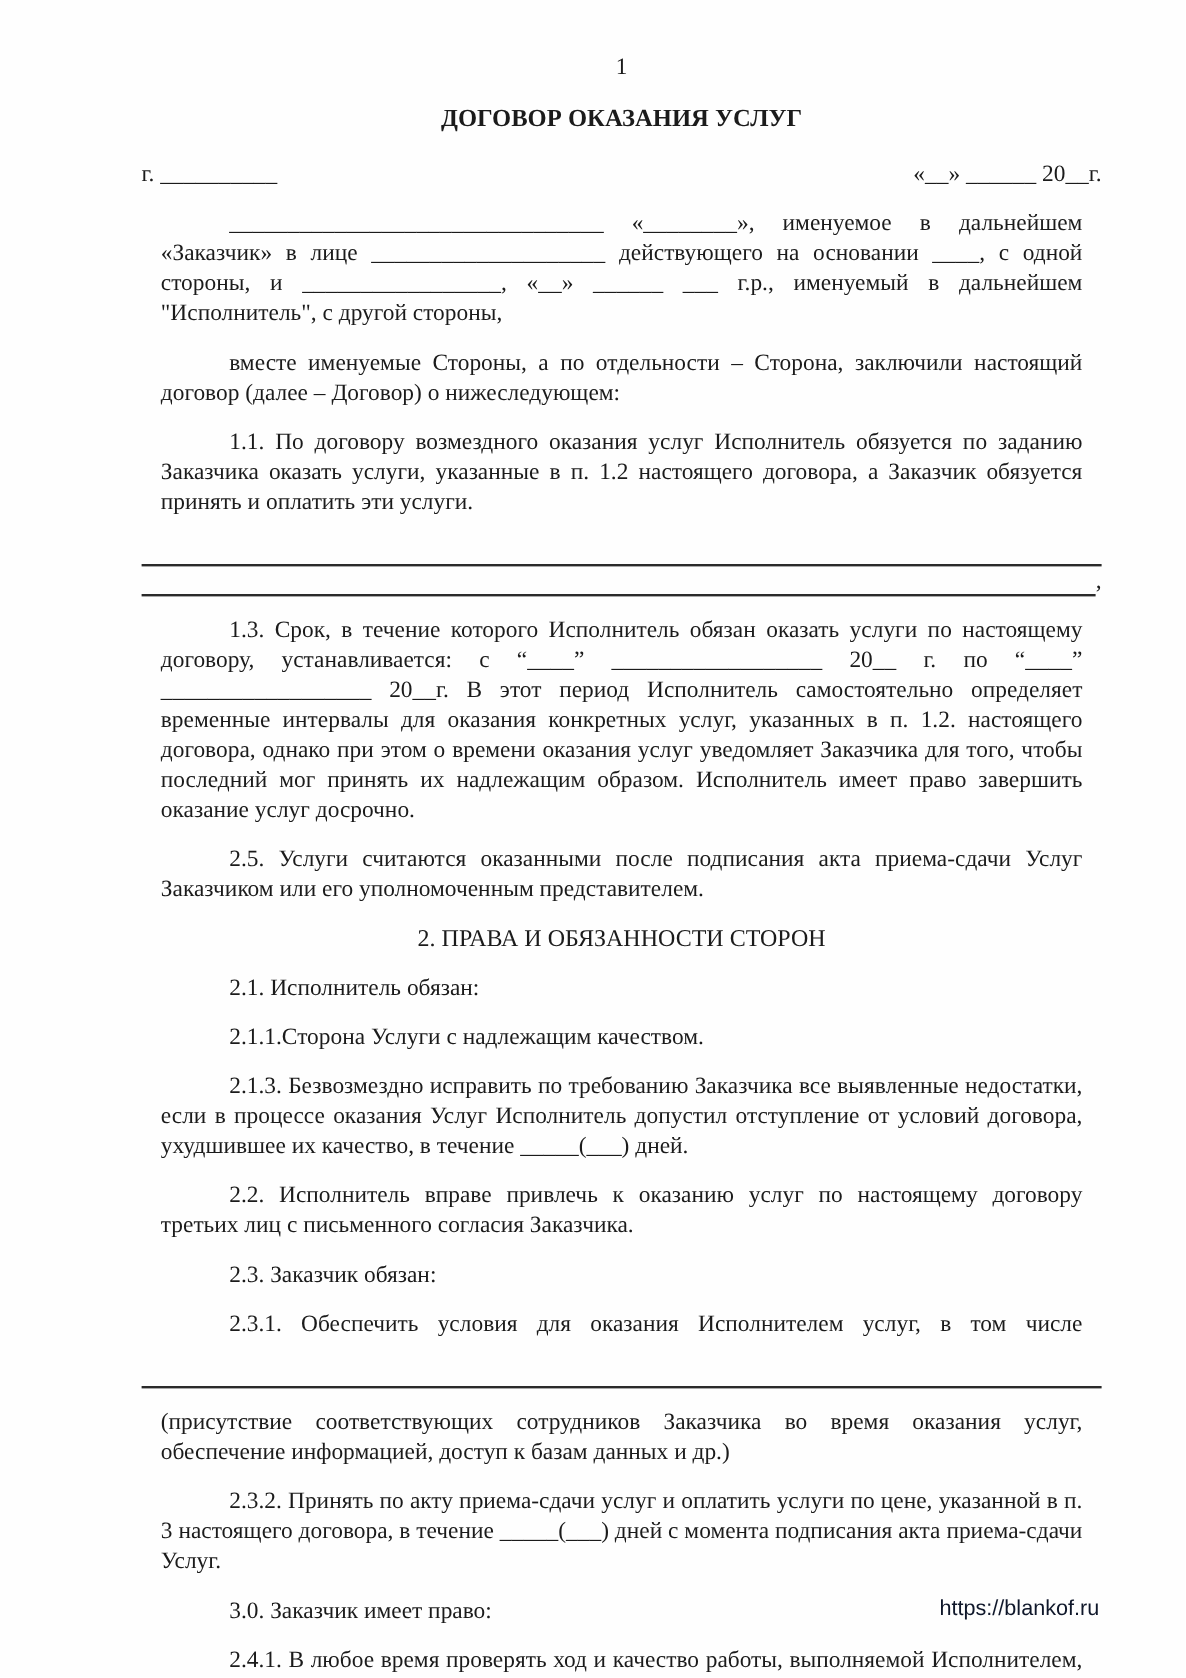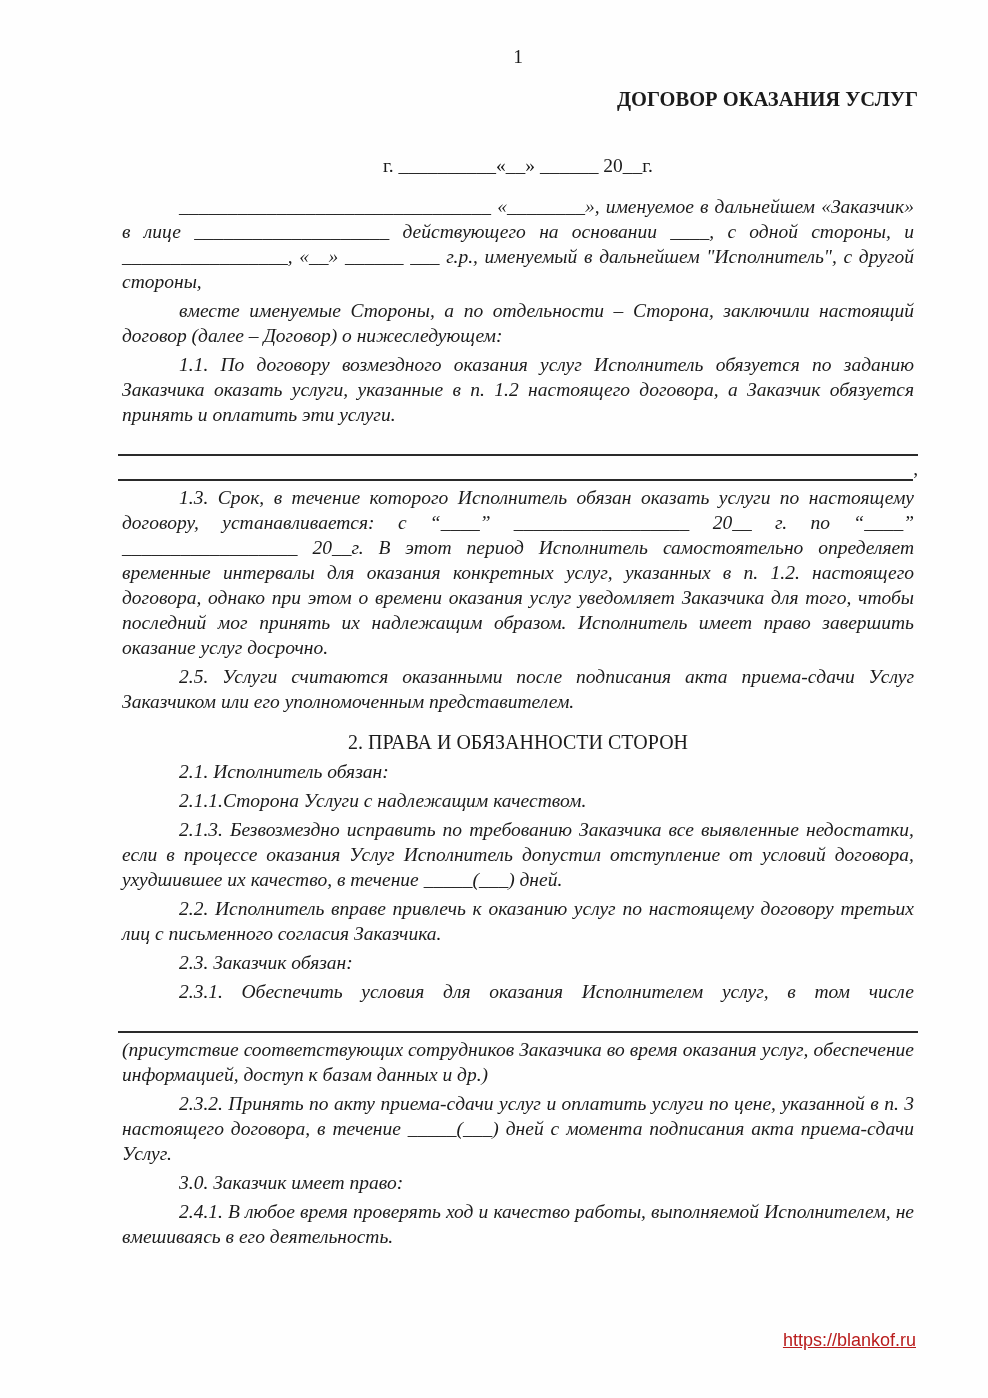--- a/index.html
+++ b/index.html
@@ -14,36 +14,35 @@
     font-size: 19.5px;
     line-height: 25px;
     color: #1b1b1b;
     overflow: hidden;
   }
   .pagenum {
     text-align: center;
     margin-bottom: 16px;
   }
   .title {
-    text-align: right;
+    text-align: center;
     font-weight: bold;
     font-size: 20.5px;
     line-height: 28px;
-    margin-bottom: 40px;
+    margin-bottom: 20px;
   }
   .daterow {
     display: flex;
-    justify-content: center;
+    justify-content: space-between;
     margin-bottom: 16px;
     white-space: nowrap;
   }
   p.jp {
-    margin: 4px;
+    margin: 16px;
     text-align: justify;
-    font-style: italic;
   }
   .ind { text-indent: 57px; }
   .stretch { text-align-last: justify; }
   .sech {
     text-align: center;
     font-size: 20px;
     margin: 16px 0 0 0;
   }
   .blankline {
     height: 25px;
@@ -52,22 +51,21 @@
   }
   .blankrow { display: flex; }
   .blankrow .flex1 { flex: 1; }
   .blankrow .comma { line-height: 25px; align-self: flex-end; }
   .watermark {
     position: absolute;
     top: 1328px;
     right: 72px;
     font-family: "Liberation Sans", sans-serif;
     font-size: 18px;
-    color: #b91c1c;
-    text-decoration: underline;
+    color: #0f172a;
     cursor: pointer;
   }
 </style>
 </head>
 <body>
 
 <div class="page">
 
   <div class="pagenum">1</div>
 

